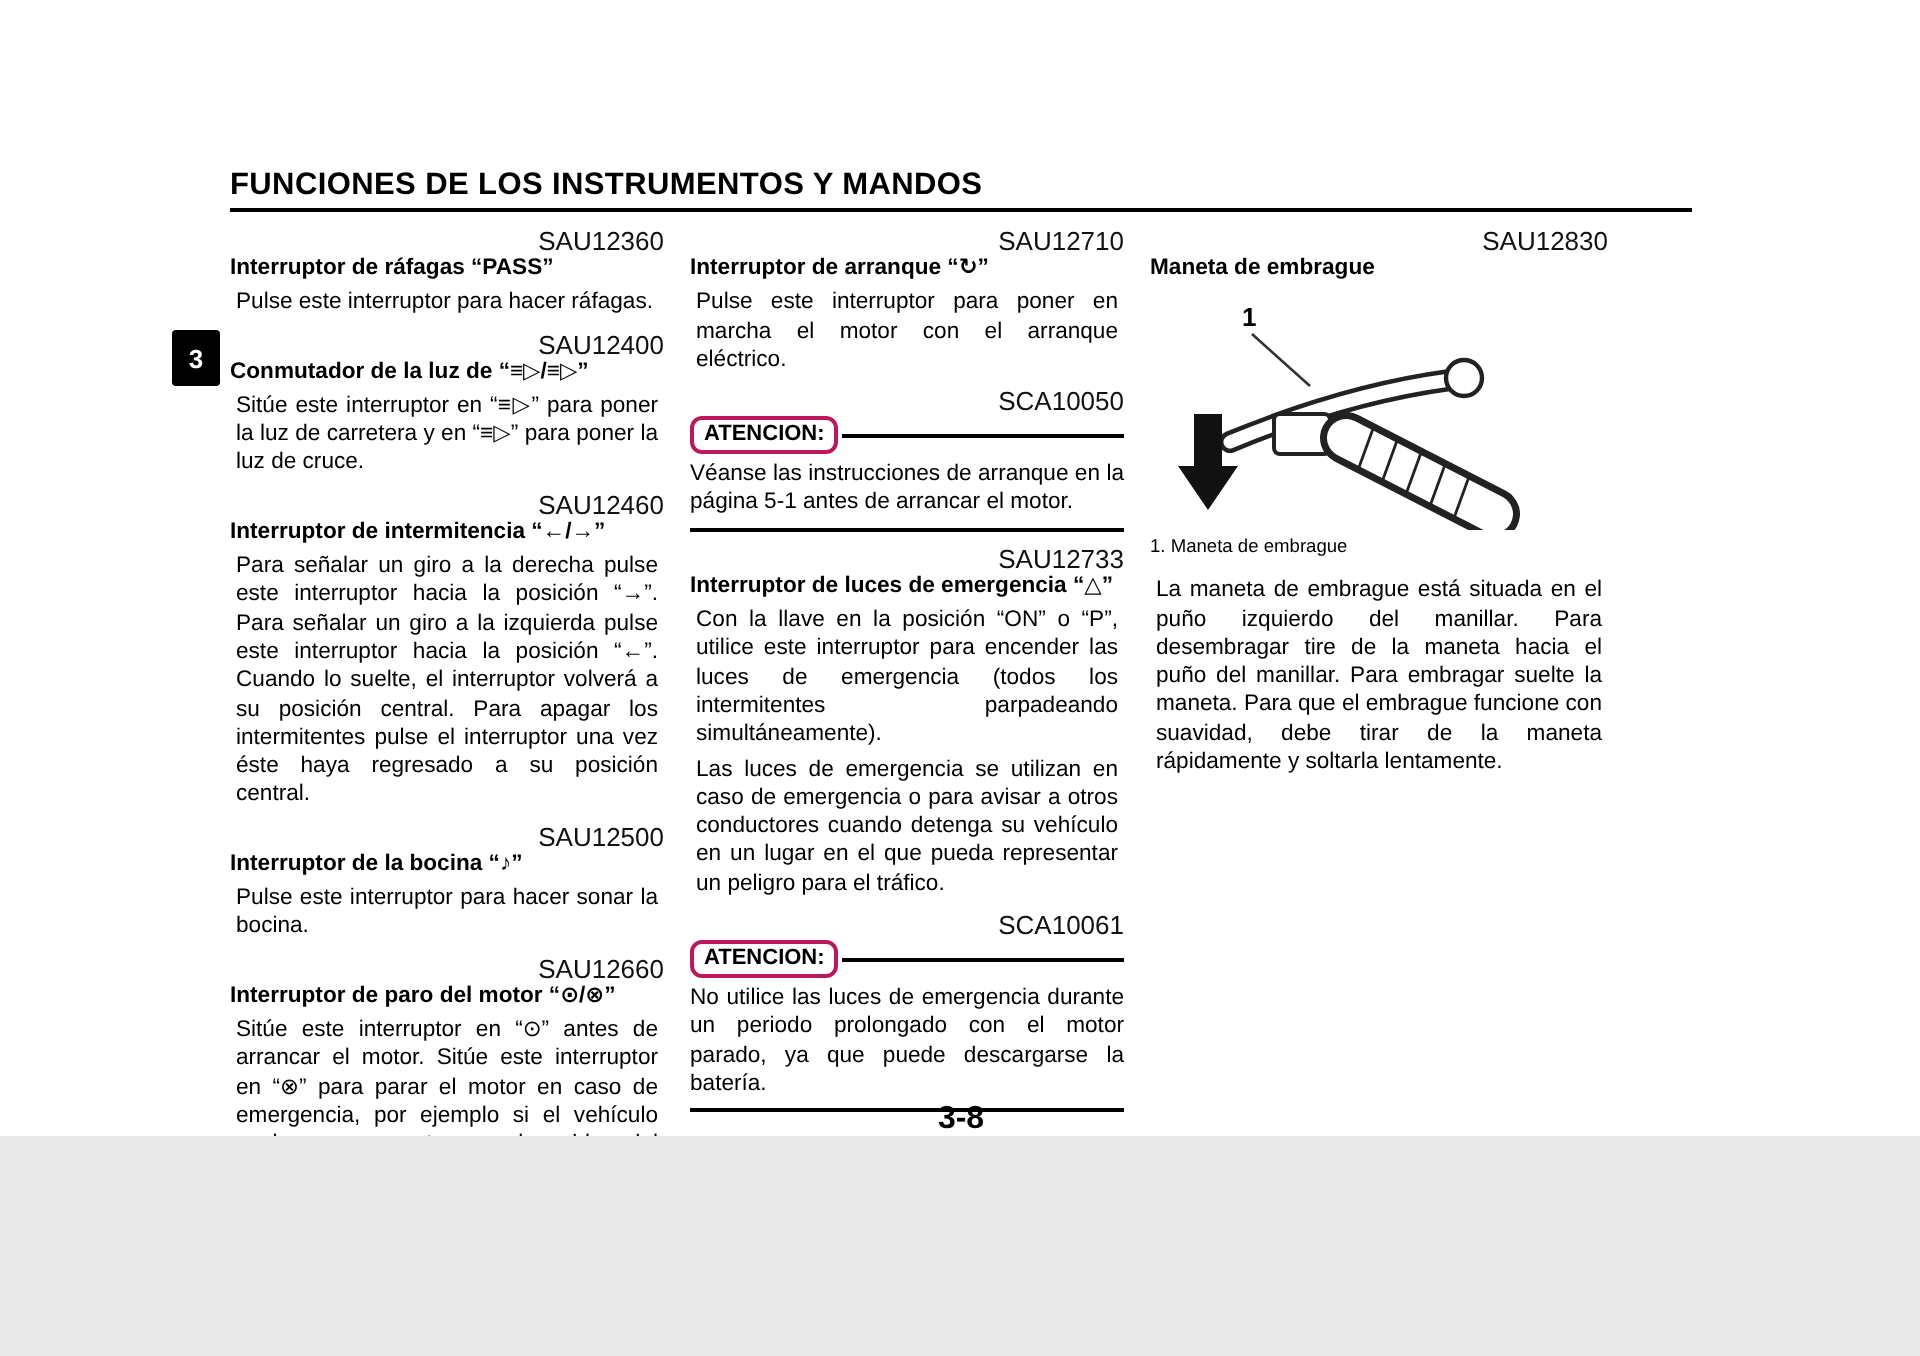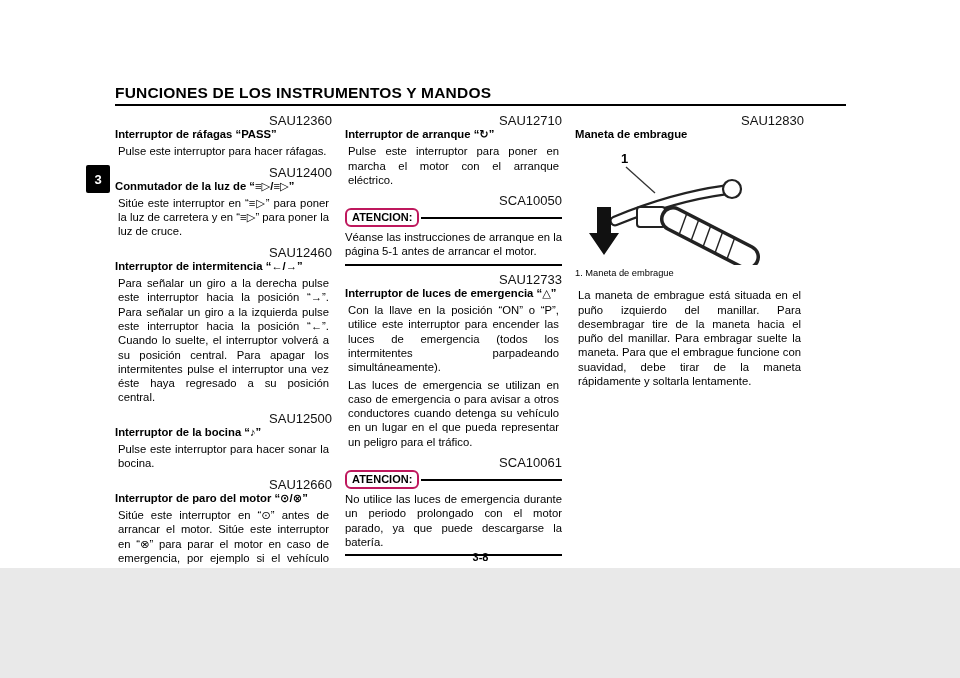--- a/index.html
+++ b/index.html
@@ -18,21 +18,21 @@
   .sec-title{font-weight:bold;text-align:left;}
   .sec-body{margin:3px;}
   .sec-body + .sec-body{margin-top:0;}
   .att-head{display:flex;align-items:center;margin:2px 0 3px;}
   .att-label{border:2px solid #be185d;border-radius:6px;padding:0 5px 1px;font-weight:bold;font-size:11px;line-height:14px;white-space:nowrap;}
   .att-head::after{content:"";flex:1;border-top:2px solid #000;margin-left:2px;}
   .att-body{font-weight:normal;}
   .att-rule{border:none;border-top:2px solid #000;margin:5px 0 0;}
   .figure{width:229px;height:118px;margin:6px 0 3px;}
   .fig-caption{font-size:9.3px;line-height:11px;text-align:left;margin:0 0 9px;}
-  .page-number{position:absolute;left:115px;top:551px;width:731px;text-align:center;font-size:11px;font-weight:bold;}
+  .page-number{position:absolute;left:115px;top:551px;width:731px;text-align:center;font-size:16px;font-weight:bold;}
   .watermark{position:absolute;right:16px;top:630px;font-size:30px;color:#4d7c0f;letter-spacing:.5px;}
 </style>
 </head>
 <body>
 
 <div class="page">
 
   <div class="header-title">FUNCIONES DE LOS INSTRUMENTOS Y MANDOS</div>
   <div class="header-rule"></div>
   <div class="chapter-tab">3</div>

